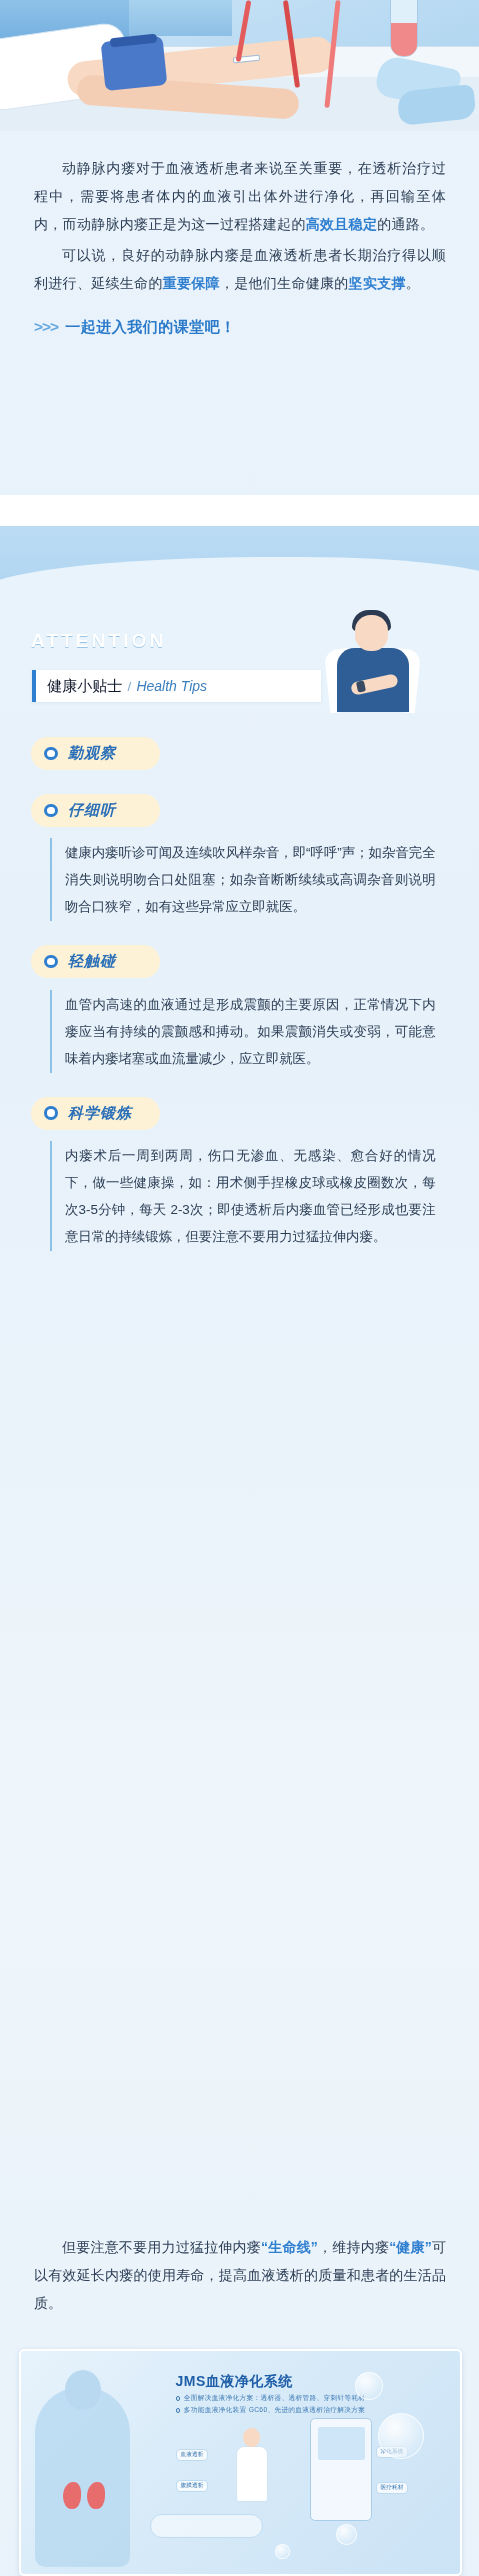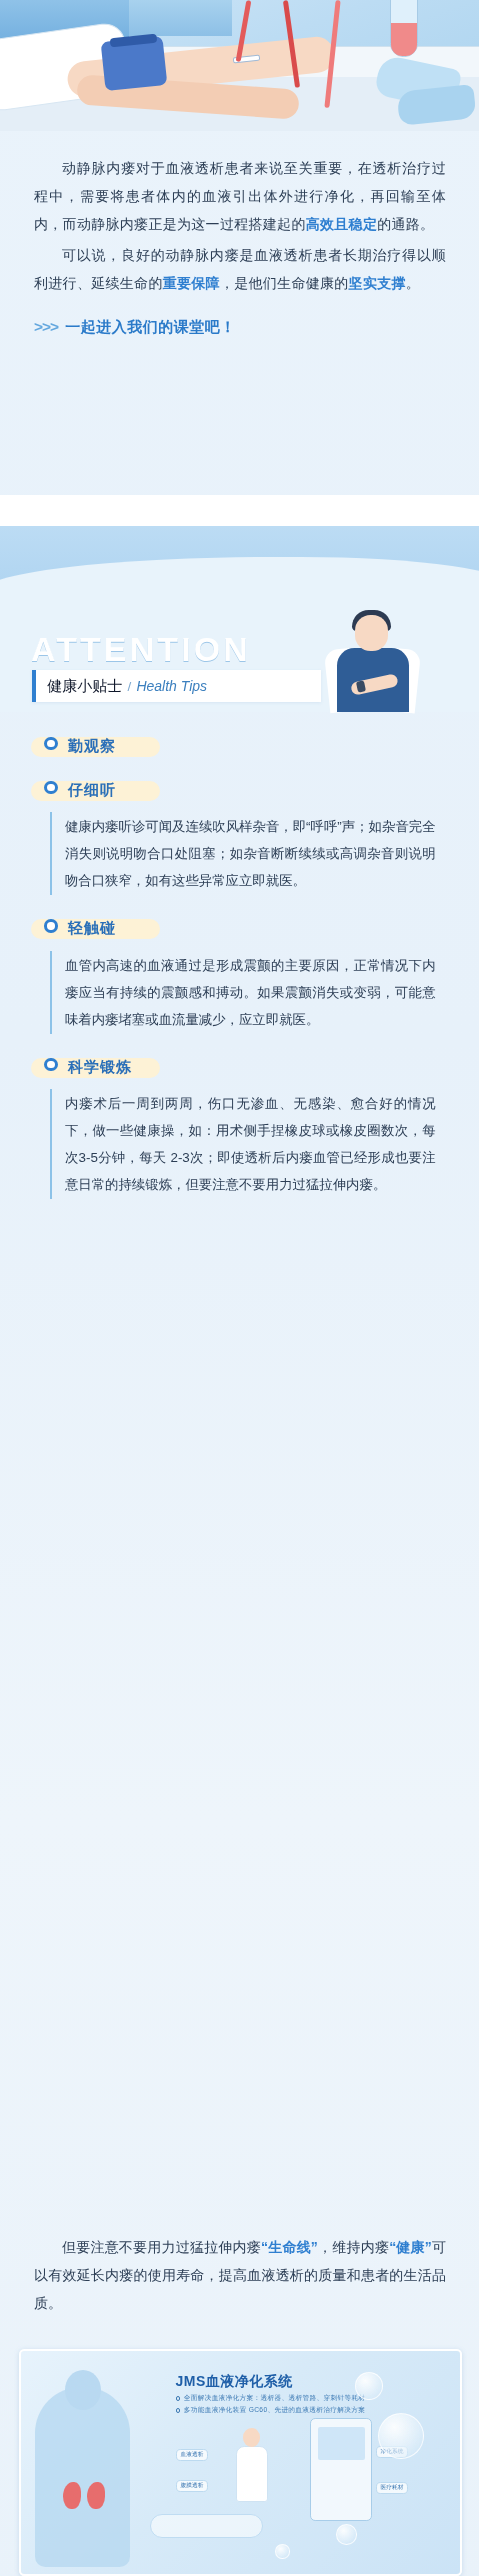--- a/index.html
+++ b/index.html
@@ -127,21 +127,21 @@
     background: linear-gradient(180deg,#bcdcf4,#a4cdee);
     border-radius: 0 0 55% 50%;
   }
   .banner .wave-light {
     position: absolute; left: -20.6px; top: 62px; width: 536px; height: 155px;
     background: #e8f3fb;
     border-radius: 55% 40% 0 0 / 36px 31px 0 0;
   }
   .banner .attention {
     position: absolute; left: 31px; top: 135px;
-    font-size: 34px; letter-spacing: 3.1px; font-weight: bold;
+    font-size: 19px; letter-spacing: 3.1px; font-weight: bold;
     color: #ffffff;
     text-shadow: 0 1px 0 #9cc6e8;
   }
   .banner .tip-bar {
     position: absolute; left: 32px; top: 175px;
     width: 289px; height: 32px;
     background: #ffffff;
     border-left: 4.6px solid #2f7fd0;
     display: flex; align-items: center;
     padding-left: 11.3px;
@@ -158,26 +158,27 @@
   .doc .body { position: absolute; left: 18.5px; top: 47px; width: 72px; height: 64px; background:#2f5d96; border-radius: 17.5px 17.5px 0 0; }
   .doc .coat-l { position: absolute; left: 9.3px; top: 48px; width: 29px; height: 63px; background:#ffffff; border-radius: 13.4px 5.2px 0 0; transform: rotate(-6deg); }
   .doc .coat-r { position: absolute; left: 70px; top: 48px; width: 30px; height: 63px; background:#ffffff; border-radius: 5.2px 13.4px 0 0; transform: rotate(6deg); }
   .doc .arm { position: absolute; left: 33px; top: 77px; width: 47px; height: 13.4px; background:#f7d9c4; border-radius: 7.2px; transform: rotate(-12deg); }
   .doc .watch { position: absolute; left: 39px; top: 80px; width: 8.2px; height: 11.3px; background:#394b63; border-radius: 2.6px; transform: rotate(-12deg); }
 
   
   .tips { position: absolute; left: 0; top: 737px; width: 480px; padding: 0 31px; }
   .tip-block { margin-bottom: 24px; }
   .tip-head {
-    display: inline-flex; align-items: flex-start;
+    display: inline-flex; align-items: center;
     background: #fdf2d6;
     border-radius: 17.5px;
-    height: 20px;
+    height: 33px;
     padding: 0 19.6px 0 13.4px;
     min-width: 129px;
+    font-style: italic;
   }
   .tip-dot {
     width: 13.4px; height: 13.4px; border-radius: 50%;
     border: 3.1px solid #2f7fd0; background: #ffffff;
     margin-right: 10.3px; flex: none;
   }
   .tip-title { font-size: 15px; font-weight: bold; color: #2a6fb8; letter-spacing: 1px; }
   .tip-body {
     margin-top: 11.3px;
     margin-left: 18.5px;

